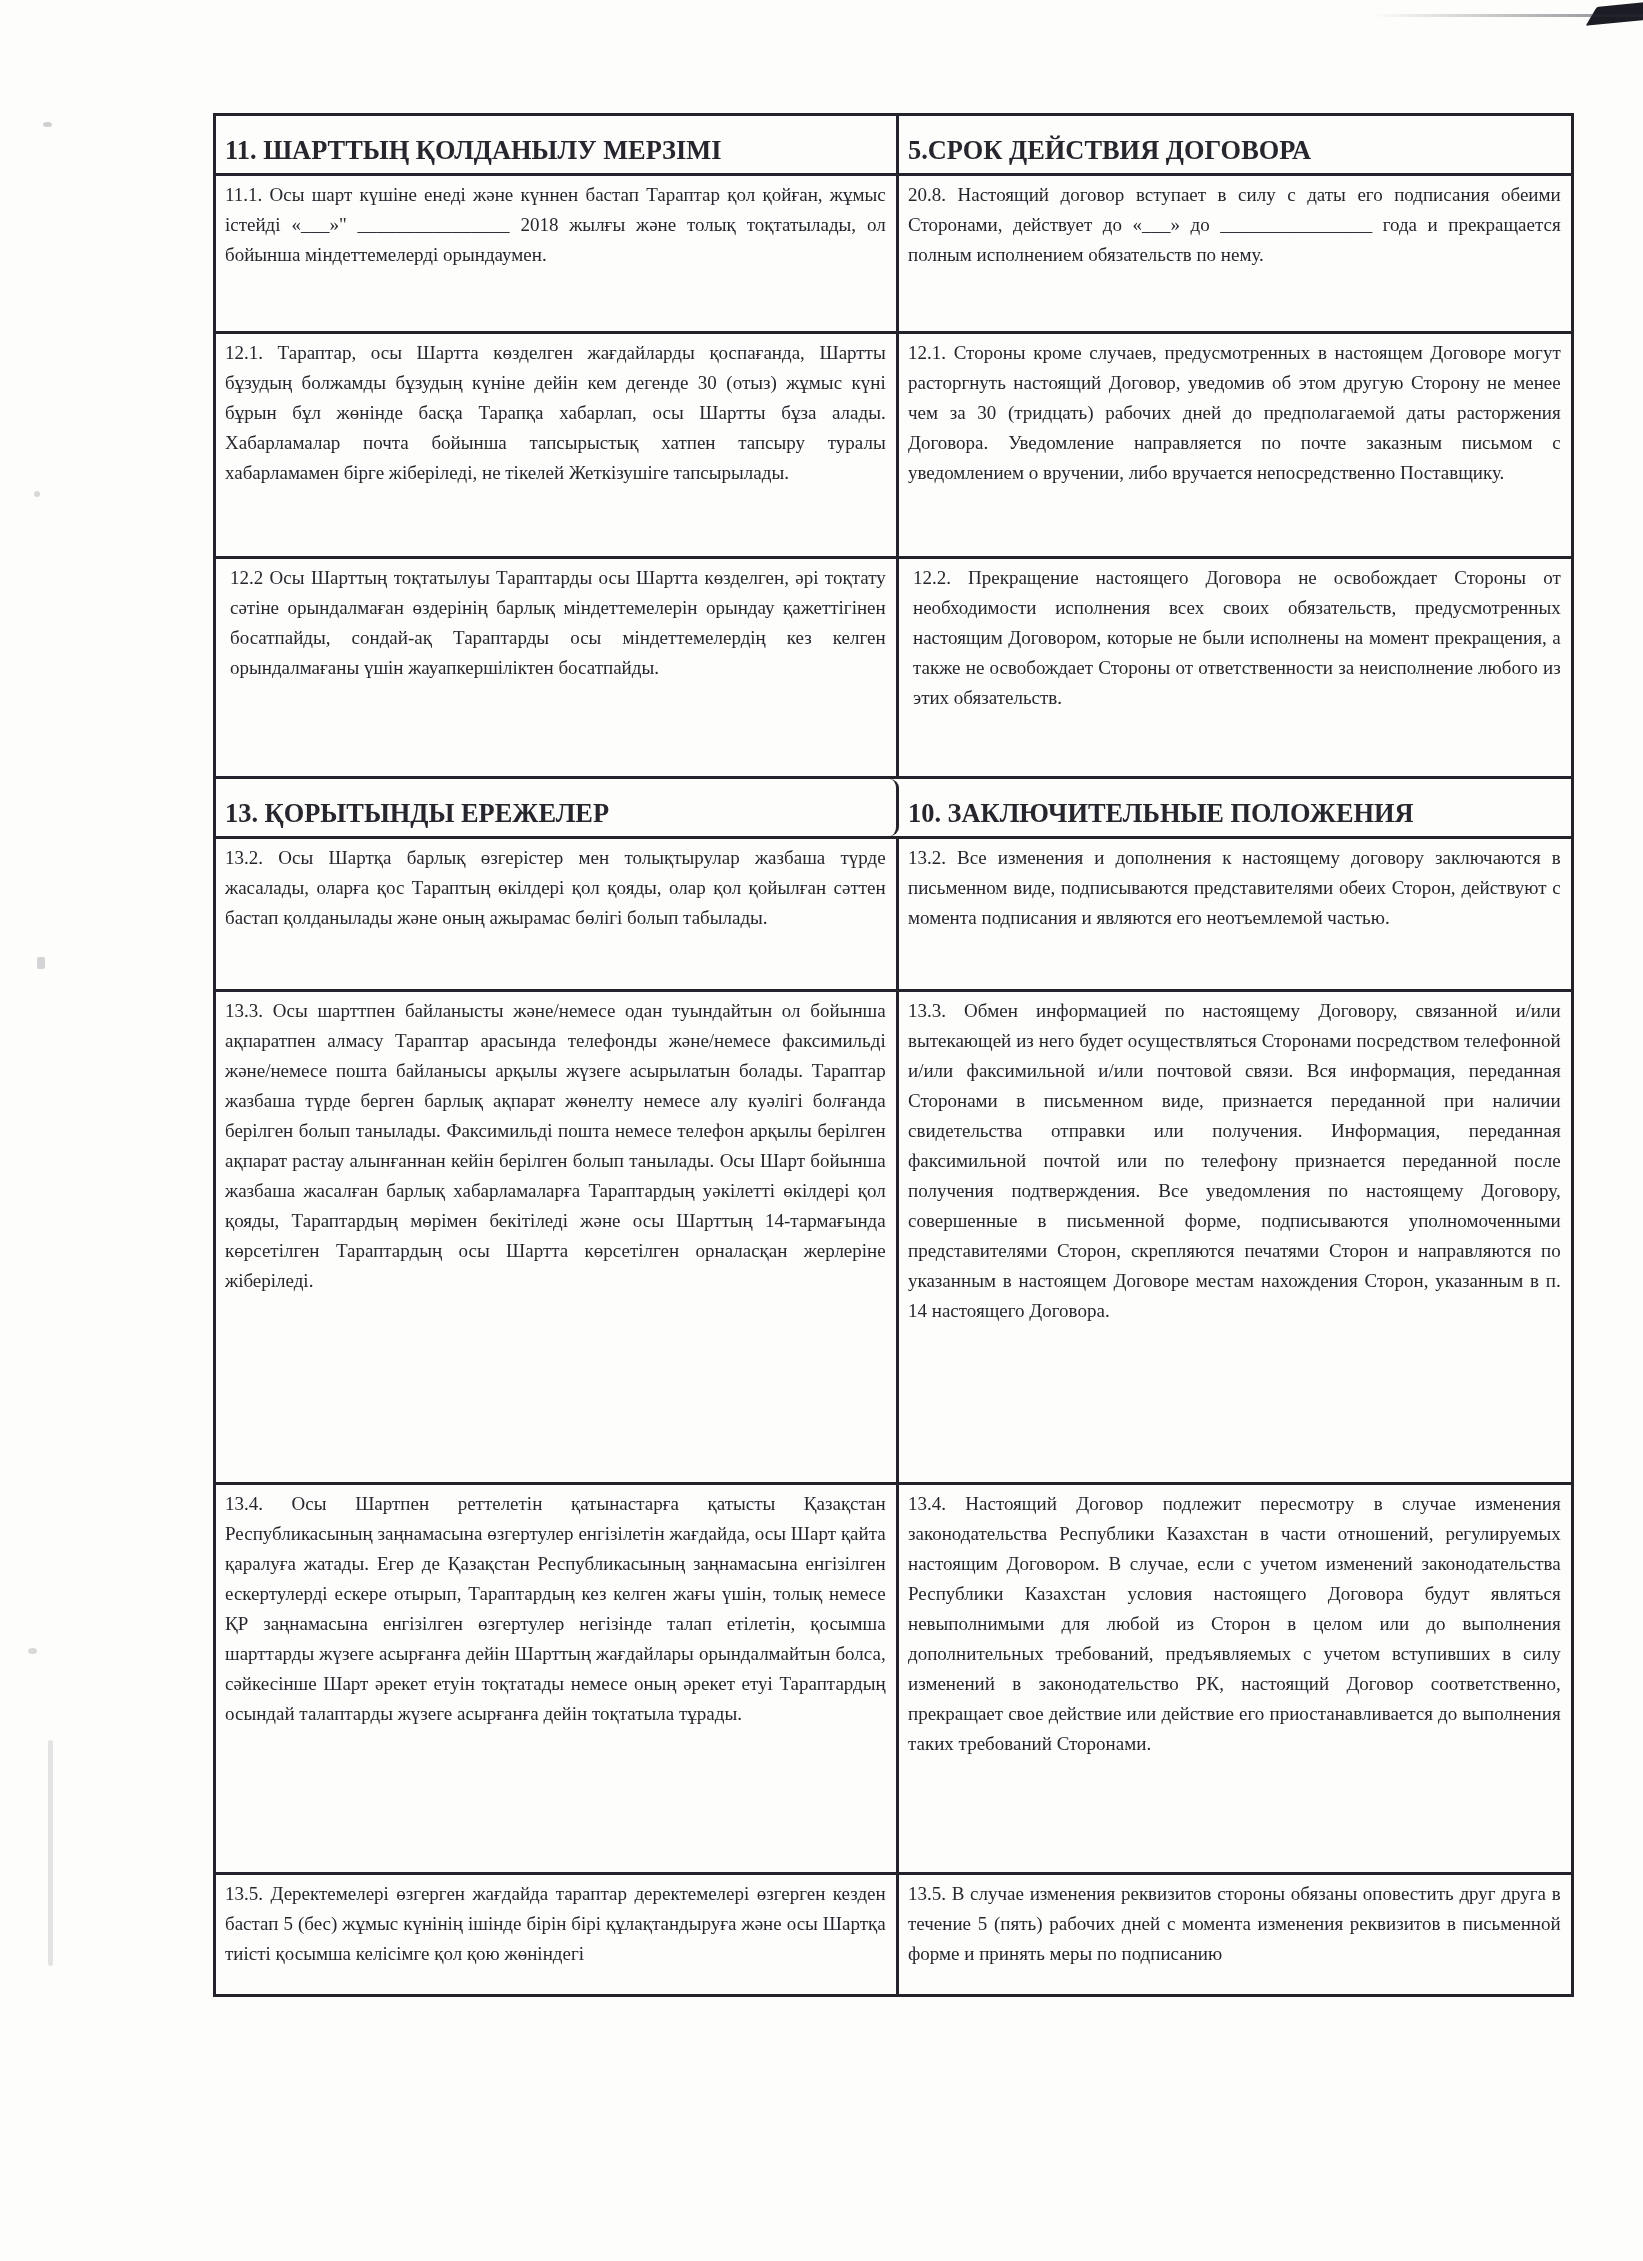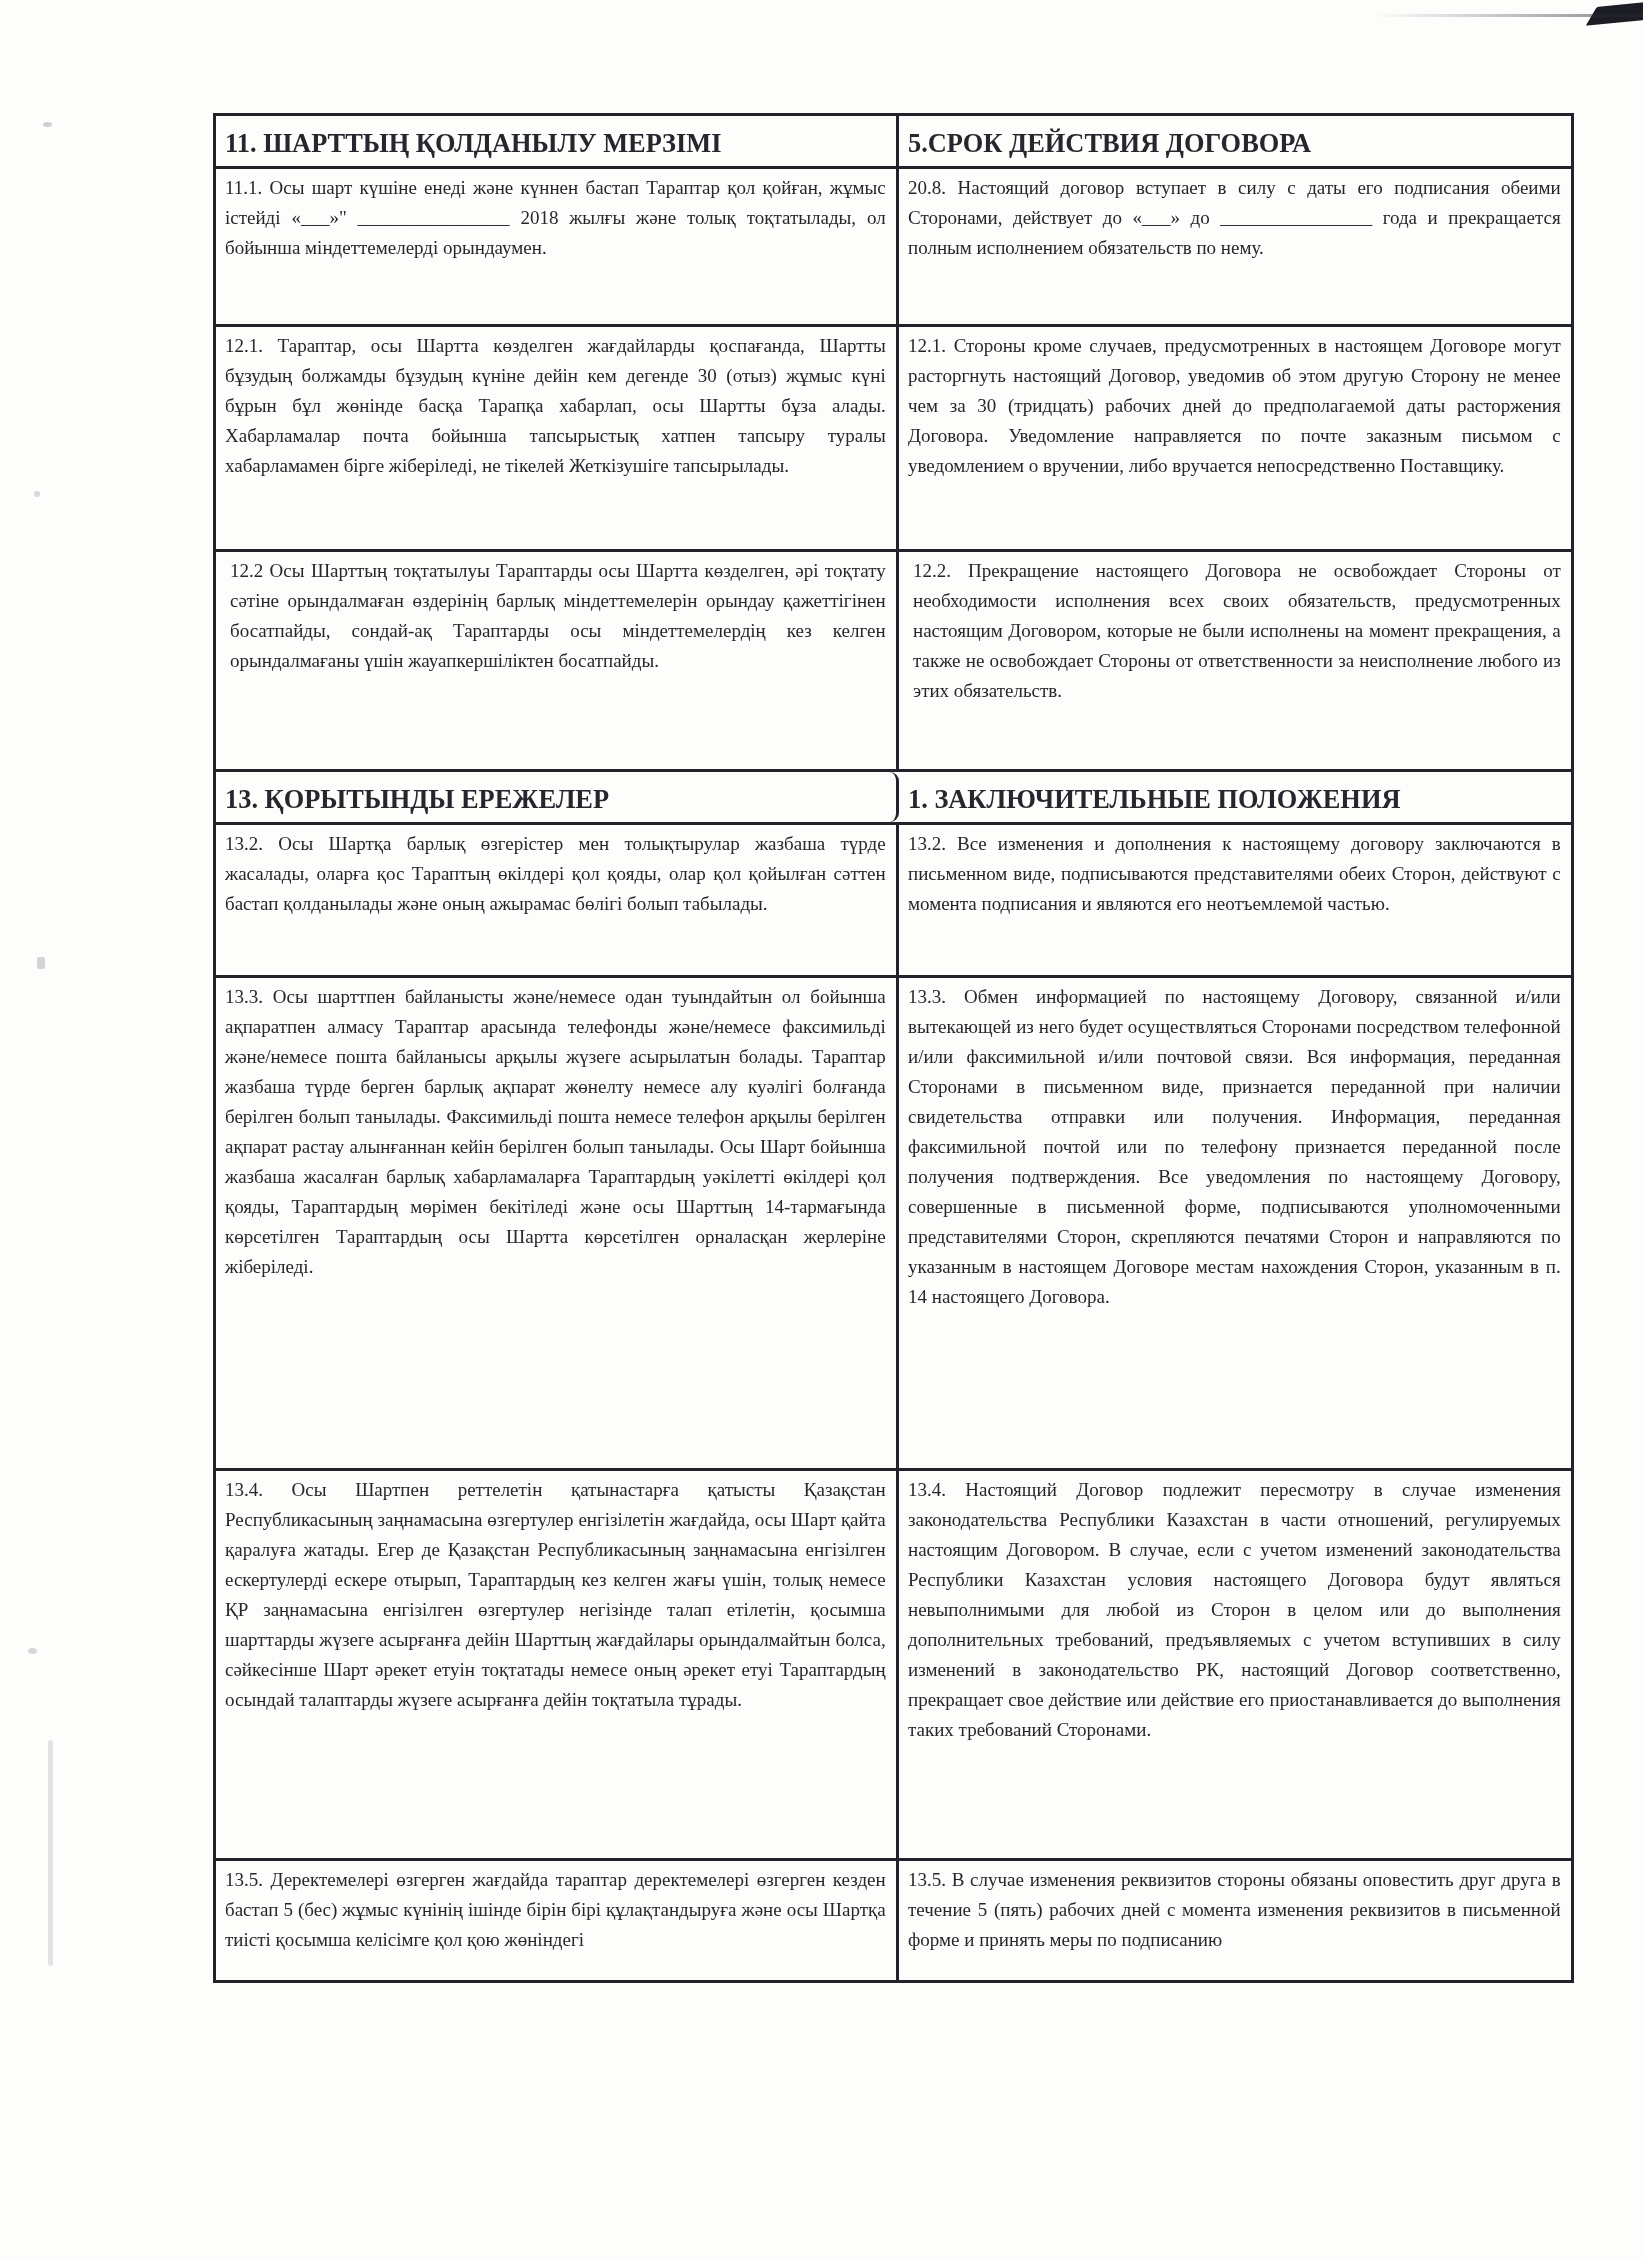--- a/index.html
+++ b/index.html
@@ -41,21 +41,21 @@
     border-right:3.2px solid #23232b;
   }
   .cell.ru{
     width:674px;
   }
   .row.header .cell{
     font-weight:bold;
     font-size:26.4px;
     line-height:36px;
     text-align:left;
-    padding-top:9px;
+    padding-top:16px;
     padding-bottom:5.2px;
   }
   
   .r1 .cell{min-height:44px;}
   .r2 .cell{min-height:155px;}
   .r3 .cell{min-height:86px;}
   .r4 .cell{min-height:222px;}
   .r5 .cell{min-height:217px;padding-left:14px;}
   .r6 .cell{min-height:41px;border-radius:9px;}
   .r7 .cell{min-height:97px;}
@@ -116,21 +116,21 @@
       <div class="cell ru">12.1. Стороны кроме случаев, предусмотренных в настоящем Договоре могут расторгнуть настоящий Договор, уведомив об этом другую Сторону не менее чем за 30 (тридцать) рабочих дней до предполагаемой даты расторжения Договора. Уведомление направляется по почте заказным письмом с уведомлением о вручении, либо вручается непосредственно Поставщику.</div>
     </div>
 
     <div class="row r5">
       <div class="cell kz">12.2 Осы Шарттың тоқтатылуы Тараптарды осы Шартта көзделген, әрі тоқтату сәтіне орындалмаған өздерінің барлық міндеттемелерін орындау қажеттігінен босатпайды, сондай-ақ Тараптарды осы міндеттемелердің кез келген орындалмағаны үшін жауапкершіліктен босатпайды.</div>
       <div class="cell ru">12.2. Прекращение настоящего Договора не освобождает Стороны от необходимости исполнения всех своих обязательств, предусмотренных настоящим Договором, которые не были исполнены на момент прекращения, а также не освобождает Стороны от ответственности за неисполнение любого из этих обязательств.</div>
     </div>
 
     <div class="row r6 header">
       <div class="cell kz">13. ҚОРЫТЫНДЫ ЕРЕЖЕЛЕР</div>
-      <div class="cell ru">1. ЗАКЛЮЧИТЕЛЬНЫЕ ПОЛОЖЕНИЯ</div>
+      <div class="cell ru">10. ЗАКЛЮЧИТЕЛЬНЫЕ ПОЛОЖЕНИЯ</div>
     </div>
 
 
     <div class="row r8">
       <div class="cell kz">13.2. Осы Шартқа барлық өзгерістер мен толықтырулар жазбаша түрде жасалады, оларға қос Тараптың өкілдері қол қояды, олар қол қойылған сәттен бастап қолданылады және оның ажырамас бөлігі болып табылады.</div>
       <div class="cell ru">13.2. Все изменения и дополнения к настоящему договору заключаются в письменном виде, подписываются представителями обеих Сторон, действуют с момента подписания и являются его неотъемлемой частью.</div>
     </div>
 
     <div class="row r9">
       <div class="cell kz">13.3. Осы шарттпен байланысты және/немесе одан туындайтын ол бойынша ақпаратпен алмасу Тараптар арасында телефонды және/немесе факсимильді және/немесе пошта байланысы арқылы жүзеге асырылатын болады. Тараптар жазбаша түрде берген барлық ақпарат жөнелту немесе алу куәлігі болғанда берілген болып танылады. Факсимильді пошта немесе телефон арқылы берілген ақпарат растау алынғаннан кейін берілген болып танылады. Осы Шарт бойынша жазбаша жасалған барлық хабарламаларға Тараптардың уәкілетті өкілдері қол қояды, Тараптардың мөрімен бекітіледі және осы Шарттың 14-тармағында көрсетілген Тараптардың осы Шартта көрсетілген орналасқан жерлеріне жіберіледі.</div>

